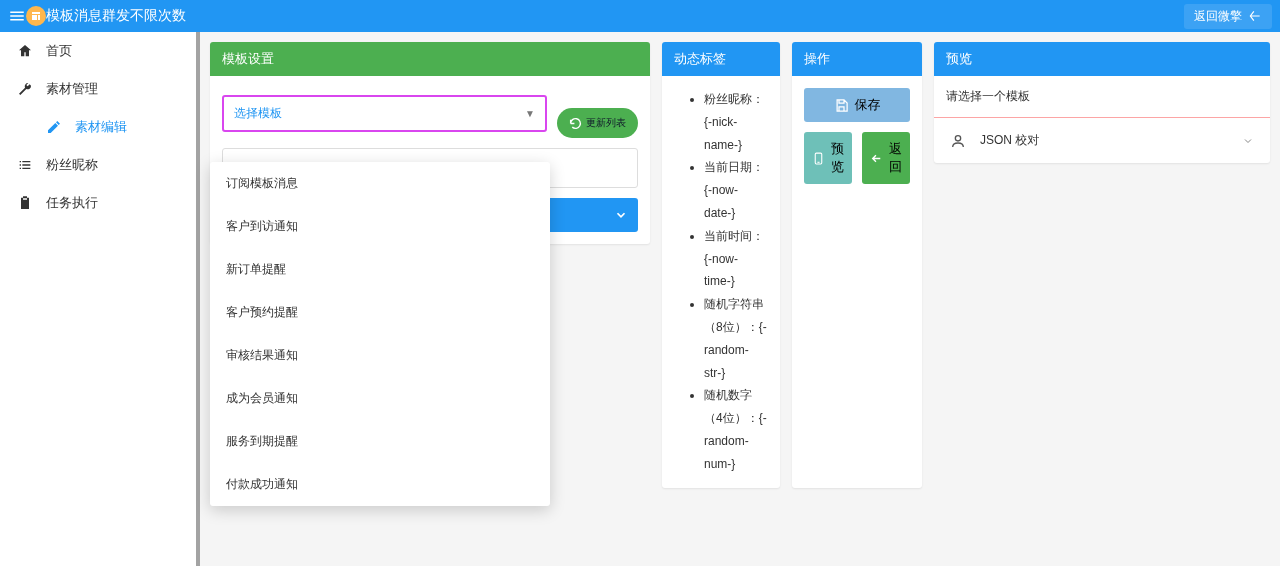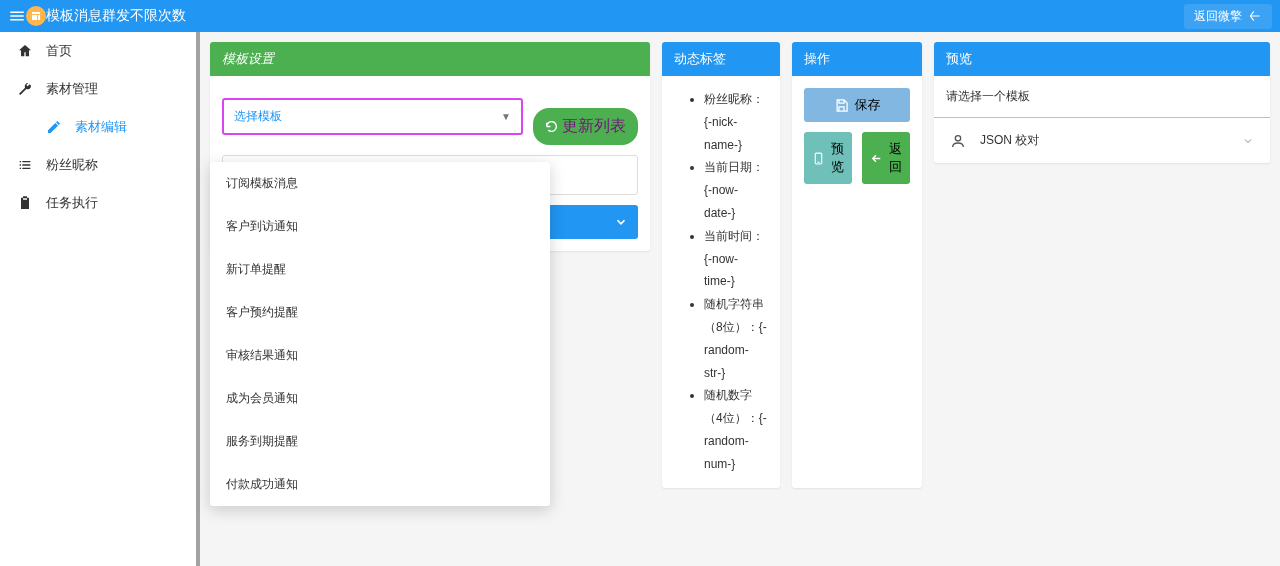--- a/index.html
+++ b/index.html
@@ -19,28 +19,28 @@
     .sidebar-item.active { color: #2196f3; padding-left: 45px; }
     .sidebar-icon { width: 18px; display: flex; justify-content: center; }
     
     .main { flex: 1; padding: 10px; display: flex; gap: 12px; align-items: flex-start; }
     .col1 { width: 440px; position: relative; }
     .col2 { width: 260px; display: flex; flex-direction: row; gap: 12px; }
     .col3 { flex: 1; }
     
     .panel { background: #fff; border-radius: 3px; box-shadow: 0 1px 2px rgba(0,0,0,0.08); }
     .panel-head { padding: 8px 12px; color: #fff; font-size: 13px; border-radius: 3px 3px 0 0; }
-    .panel-head.green { background: #4caf50; font-style: italic; }
+    .panel-head.green { background: #4caf50; }
     .panel-head.blue { background: #2196f3; }
     .panel-body { padding: 12px; }
     
     .select-row { display: flex; gap: 10px; align-items: center; }
     .select-box { flex: 1; border: 2px solid #d946ef; border-radius: 3px; padding: 8px 10px; display: flex; justify-content: space-between; align-items: center; cursor: pointer; color: #2196f3; font-size: 12px; position: relative; }
     .select-box .arrow { color: #777; font-size: 10px; }
-    .refresh-btn { background: #4caf50; color: #701a75; border: none; padding: 8px 12px; border-radius: 16px; display: flex; align-items: center; gap: 4px; cursor: pointer; font-size: 16px; margin-top: 20px; }
+    .refresh-btn { background: #4caf50; color: #0f172a; border: none; padding: 8px 12px; border-radius: 16px; display: flex; align-items: center; gap: 4px; cursor: pointer; font-size: 10px; margin-top: 20px; }
     
     .dropdown-menu { position: absolute; top: 120px; left: 0; width: 340px; background: #fff; border-radius: 3px; box-shadow: 0 4px 16px rgba(0,0,0,0.18); z-index: 10; }
     .dropdown-item { padding: 13px 16px; cursor: pointer; font-size: 12px; }
     
     .hidden-input { border: 1px solid #ddd; border-radius: 3px; margin-top: 10px; height: 40px; }
     .hidden-bar { background: #2196f3; color: #fff; margin-top: 10px; padding: 10px; border-radius: 3px; display: flex; justify-content: flex-end; cursor: pointer; }
     
     .tag-list { list-style: disc; padding-left: 30px; font-size: 12px; line-height: 1.9; }
     
     .btn-row { display: flex; gap: 10px; margin-top: 10px; }

